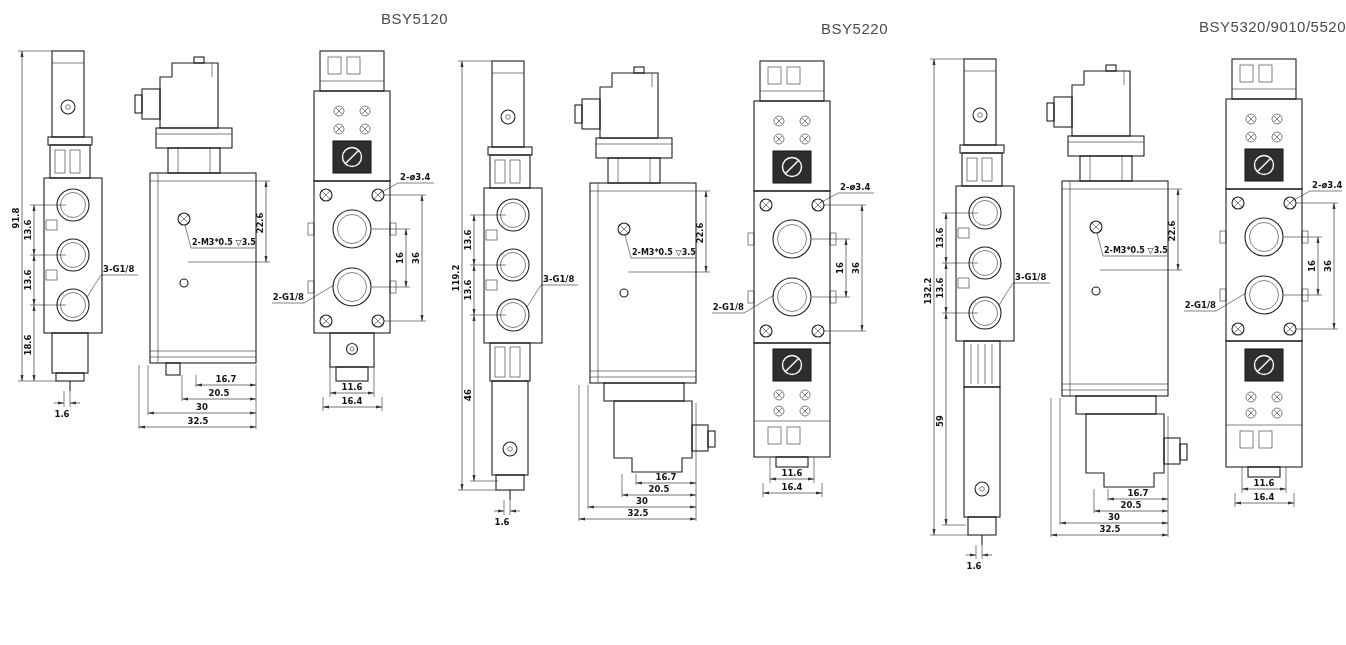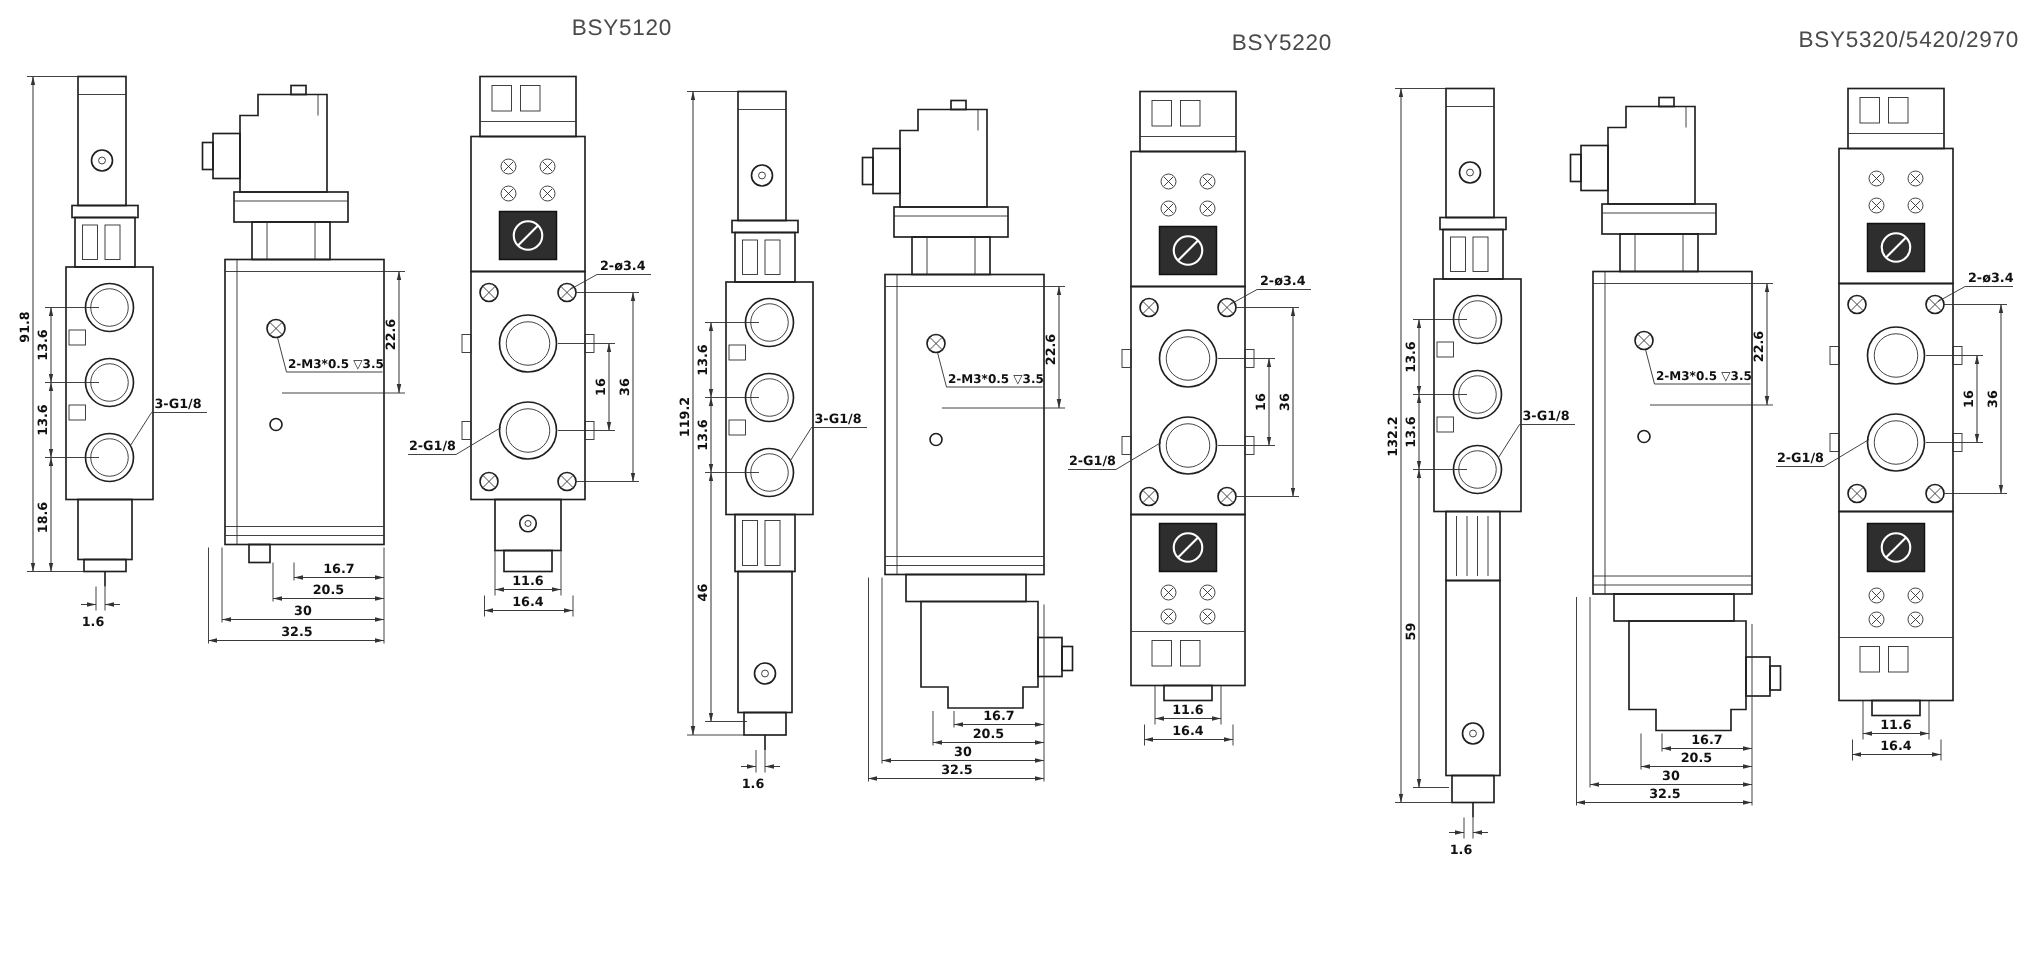--- a/index.html
+++ b/index.html
@@ -336,21 +336,21 @@
       <text class="t" text-anchor="middle" x="344" y="433">11.6</text>
       <line x1="315" y1="440" x2="315" y2="454" class="thin"></line>
       <line x1="374" y1="440" x2="374" y2="454" class="thin"></line>
       <line x1="315" y1="450" x2="374" y2="450" class="dim" marker-start="url(#arr)" marker-end="url(#arr)"></line>
       <text class="t" text-anchor="middle" x="344" y="447">16.4</text>
     </g>
   </svg>
 </div>
 
 <div class="group" style="left:920px;top:18px;">
-  <div class="gtitle">BSY5320/5420/2970</div>
+  <div class="gtitle">BSY5320/9010/5520</div>
   <svg width="426" height="580" viewBox="0 0 426 580">
 
     <g>
       <rect x="44" y="18" width="32" height="86" class="ln"></rect>
       <line x1="44" y1="30" x2="76" y2="30" class="thin"></line>
       <circle cx="60" cy="74" r="7" class="ln"></circle>
       <circle cx="60" cy="74" r="2.3" class="thin"></circle>
       <rect x="40" y="104" width="44" height="8" class="ln"></rect>
       <rect x="42" y="112" width="40" height="33" class="ln"></rect>
       <rect x="47" y="117" width="10" height="23" class="thin"></rect>

